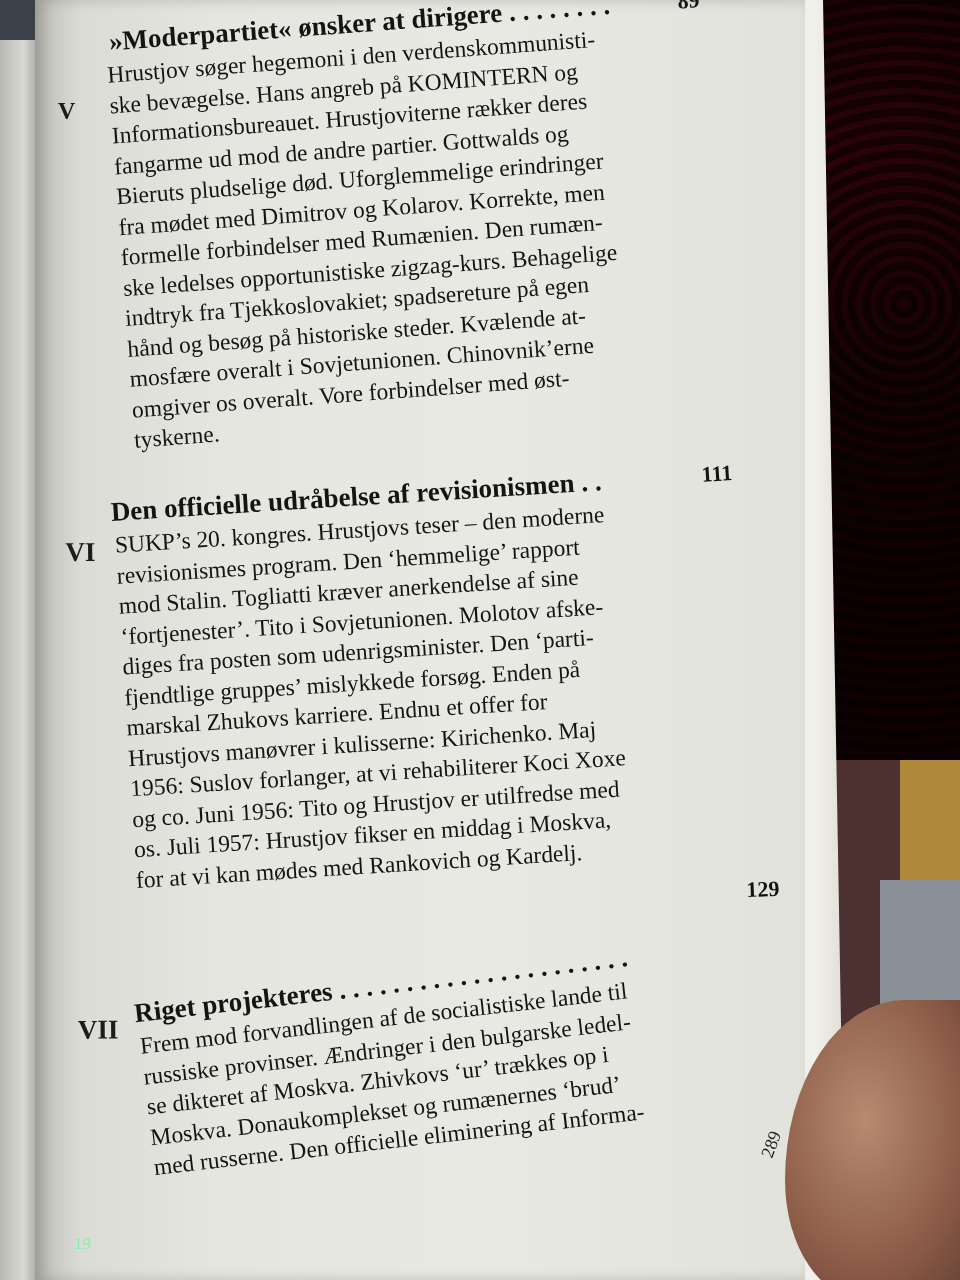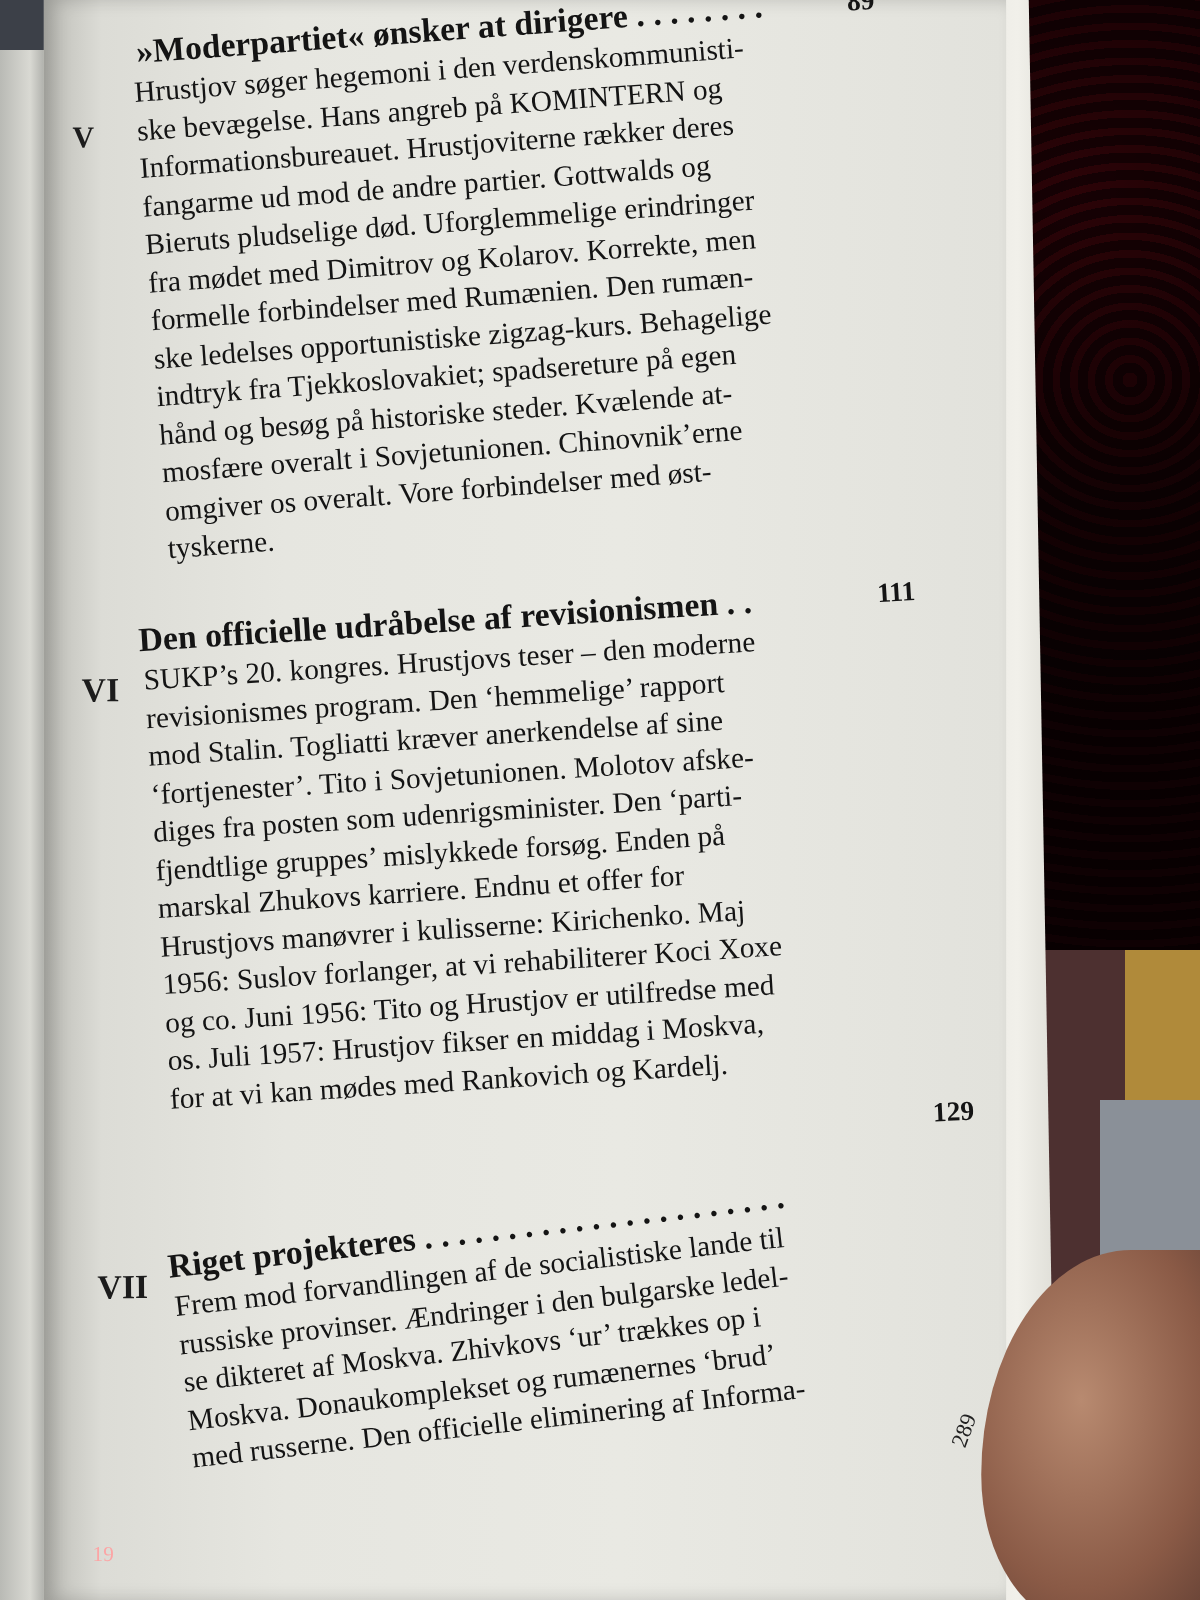--- a/index.html
+++ b/index.html
@@ -47,21 +47,21 @@
   .e6 .title { padding-left: 48px; }
   .e6 .pageno { left: 640px; top: 2px; }
   .e6 .body { padding-left: 50px; }
 
   .e7 { left: 75px; top: 1005px; width: 700px; transform: rotate(-6.5deg); transform-origin: 0 0; }
   .e7 .roman { left: 0; top: 12px; transform: rotate(6deg); }
   .e7 .title { padding-left: 58px; }
   .e7 .pageno { left: 680px; top: -50px; transform: rotate(4deg); }
   .e7 .body { padding-left: 60px; }
 
-  .folio-left { position: absolute; left: 74px; top: 1234px; font-size: 17px; color: #fca5a5; }
+  .folio-left { position: absolute; left: 74px; top: 1234px; font-size: 17px; color: #86efac; }
   .folio-right { position: absolute; left: 758px; top: 1134px; font-size: 18px; color: #222; transform: rotate(-70deg); }
 </style>
 </head>
 <body>
 
 <div class="bg-topleft"></div>
 <div class="bg-rug"></div>
 <div class="bg-cushion"></div>
 <div class="bg-grey"></div>
 <div class="left-page"></div>

